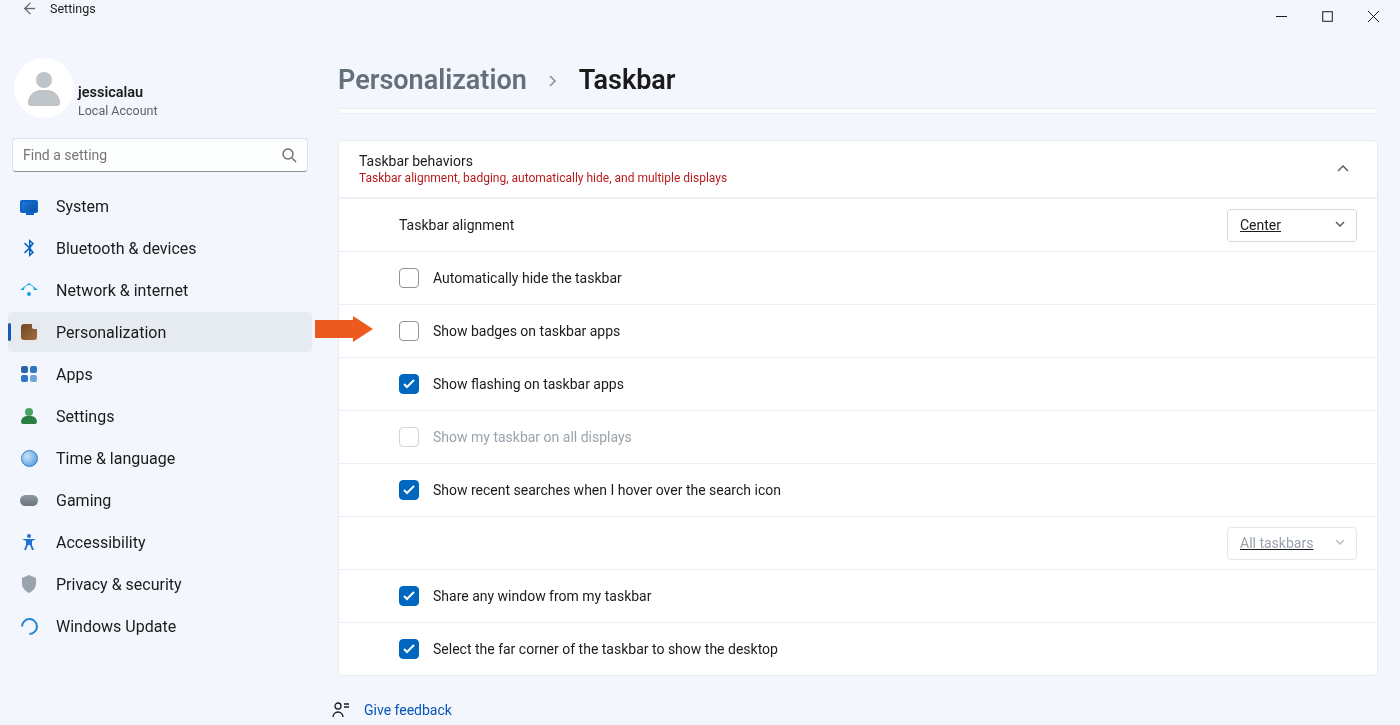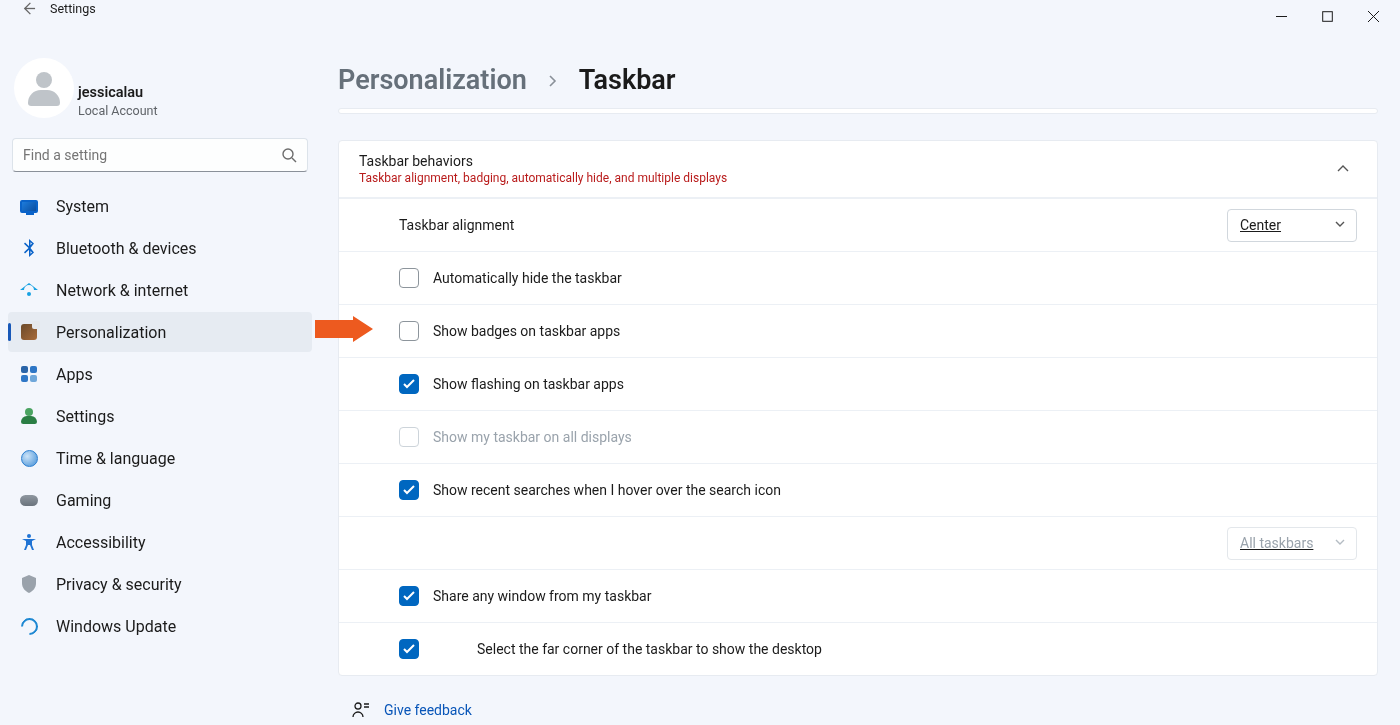--- a/index.html
+++ b/index.html
@@ -63,21 +63,21 @@
   .chk{width:20px;height:20px;border:1.3px solid #8d959c;border-radius:4px;background:#fff;margin-right:14px;flex-shrink:0;display:flex;align-items:center;justify-content:center;}
   .chk.checked{background:#0067c0;border-color:#0067c0;}
   .chk.checked svg{display:block;}
   .chk svg{display:none;width:14px;height:14px;color:#fff;}
   .chk.disabled{border-color:#cdd4da;}
   .row-indent .chk, .row-indent .row-label { }
   .row-indent { padding-left:60px;}
   .row-align { padding-left:60px;gap:48px;}
   .row-dd { padding-left:60px;}
 
-  .feedback{position:absolute;bottom:6px;left:32px;display:flex;align-items:center;gap:14px;}
+  .feedback{position:absolute;bottom:6px;left:12px;display:flex;align-items:center;gap:14px;}
   .fb-ic{width:18px;height:18px;color:#1b1b1b;}
   .fb-link{font-size:14px;color:#0855b8;}
 
   .arrow-callout{position:absolute; left:-24px; top:175px; width:58px;height:26px; pointer-events:none;}
   .arrow-callout svg{width:58px;height:26px;}
 
   
   .ic-monitor{border:2px solid #0a63c9;border-radius:2px;width:18px;height:13px;position:relative;background:linear-gradient(135deg,#1d7cdc,#0a4ea0);}
   .ic-monitor::after{content:"";position:absolute;bottom:-4px;left:4px;width:8px;height:2px;background:#0a63c9;}
   .ic-bt{color:#0a63c9;}
@@ -341,21 +341,21 @@
 
       <div class="row row-indent">
         <span class="chk checked">
             <svg viewBox="0 0 14 14">
               <path d="M2 7l3 3 7-7" stroke="#fff" stroke-width="2" fill="none"></path>
             </svg>
           </span>
         <span class="row-label">Share any window from my taskbar</span>
       </div>
 
-      <div class="row row-indent" style="border-bottom:none;gap:44px;">
+      <div class="row row-indent" style="border-bottom:none;">
         <span class="chk checked">
             <svg viewBox="0 0 14 14">
               <path d="M2 7l3 3 7-7" stroke="#fff" stroke-width="2" fill="none"></path>
             </svg>
           </span>
         <span class="row-label">Select the far corner of the taskbar to show the desktop</span>
       </div>
     </div>
 
     <div class="feedback">

